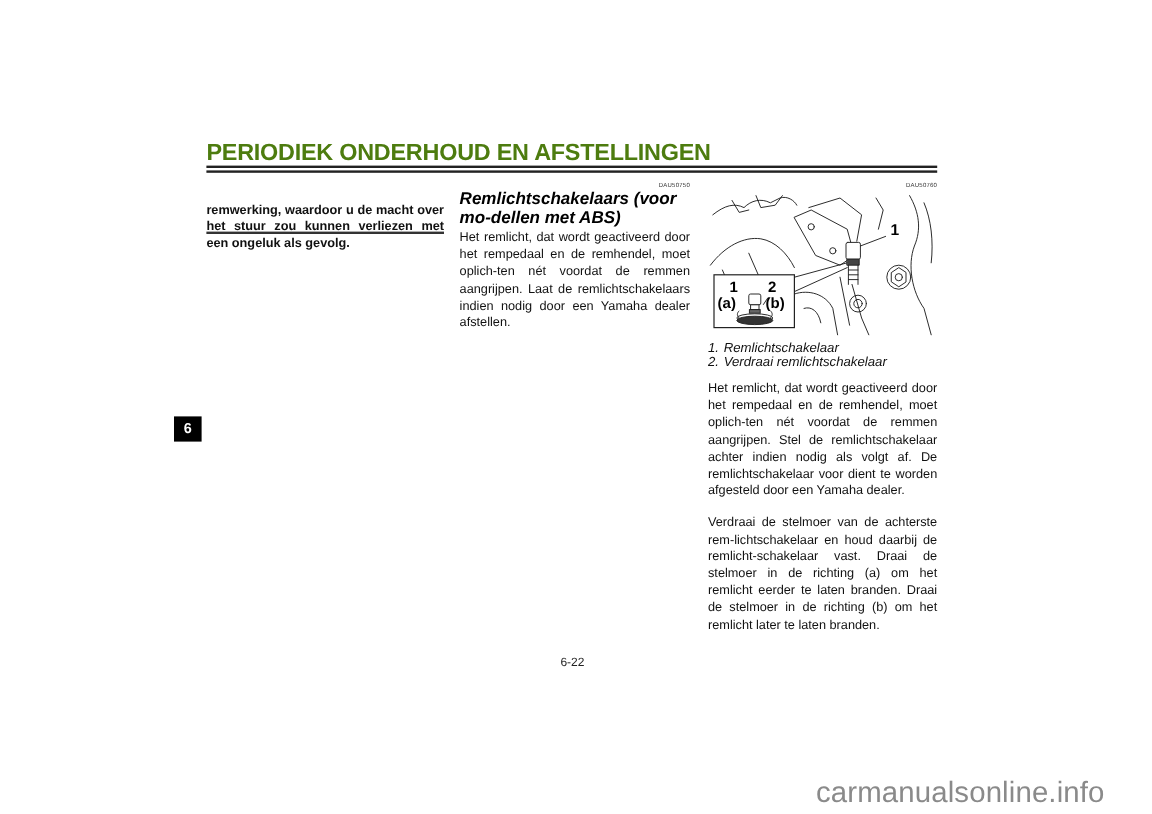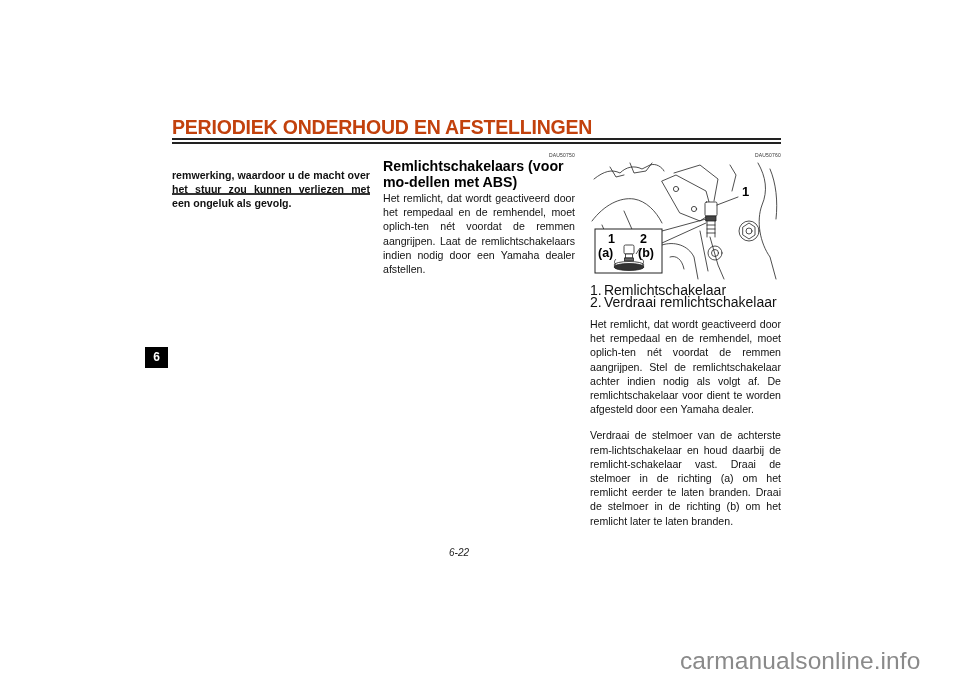--- a/index.html
+++ b/index.html
@@ -15,21 +15,21 @@
       font-family: "Liberation Sans", sans-serif;
       color: #111111;
     }
     .page-title {
       position: absolute;
       left: 172px;
       top: 117px;
       font-size: 19.5px;
       font-weight: bold;
       letter-spacing: -0.2px;
-      color: #c2410c;
+      color: #4d7c0f;
       white-space: nowrap;
       line-height: 20px;
     }
     .title-rule {
       position: absolute;
       left: 172px;
       width: 609px;
       background: #222;
     }
     .title-rule.r1 { top: 138px; height: 2px; }
@@ -82,51 +82,52 @@
     }
     .heading {
       display: block;
       font-weight: bold;
       font-size: 14.2px;
       line-height: 15.5px;
       text-align: left;
       margin-top: 1px;
       margin-bottom: 1px;
       color: #000;
+      font-style: italic;
     }
     .para { display: block; }
 
     .figure {
       position: relative;
       width: 191px;
       height: 120px;
       margin-top: 3px;
     }
     .figure svg { display: block; }
 
     .caption-list {
       display: block;
       margin-top: 3px;
-      font-size: 14px;
+      font-size: 11px;
       line-height: 12px;
       text-align: left;
+      font-style: italic;
     }
     .caption-list .cap { display: block; }
     .caption-list .cap-num { display: inline-block; width: 10px; }
 
     .col3 .para { margin-top: 12px; }
     .col3 .para.first { margin-top: 9px; }
 
     .page-number {
       position: absolute;
-      left: 449px;
+      left: 467px;
       top: 547px;
       font-size: 10px;
       color: #222;
-      font-style: italic;
     }
 
     .watermark {
       position: absolute;
       left: 680px;
       top: 647px;
       font-size: 24.5px;
       color: #8a8a8a;
       letter-spacing: 0.1px;
       white-space: nowrap;

